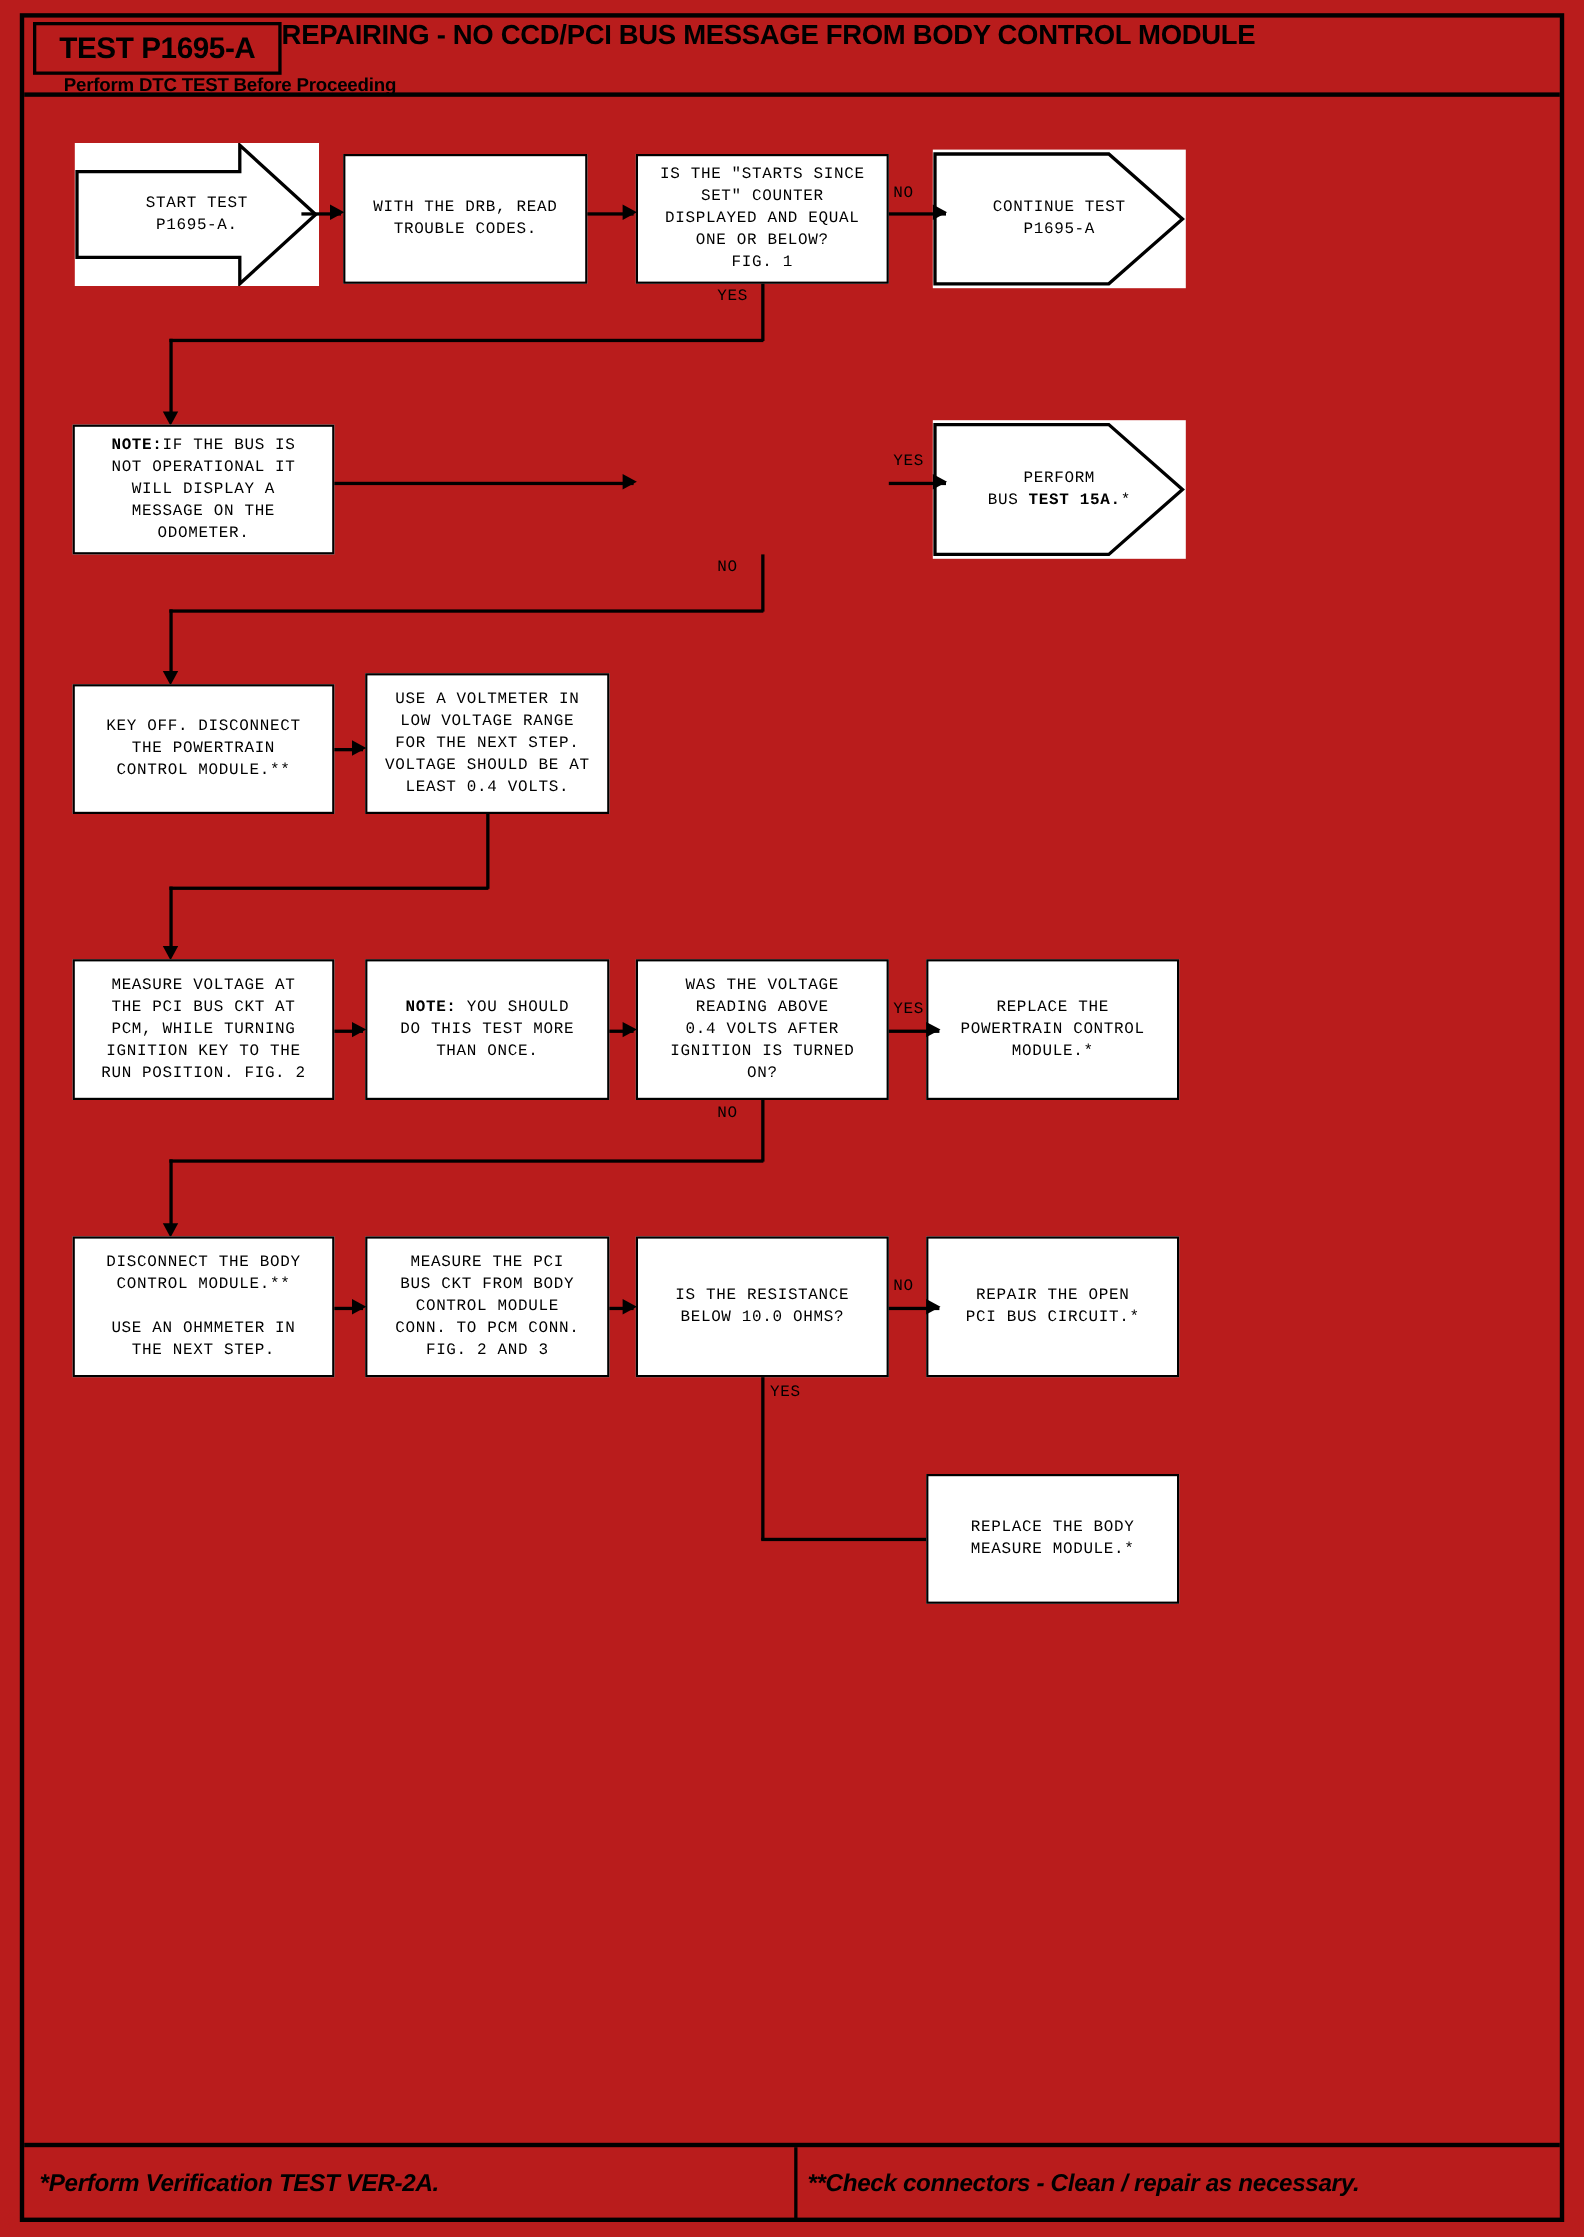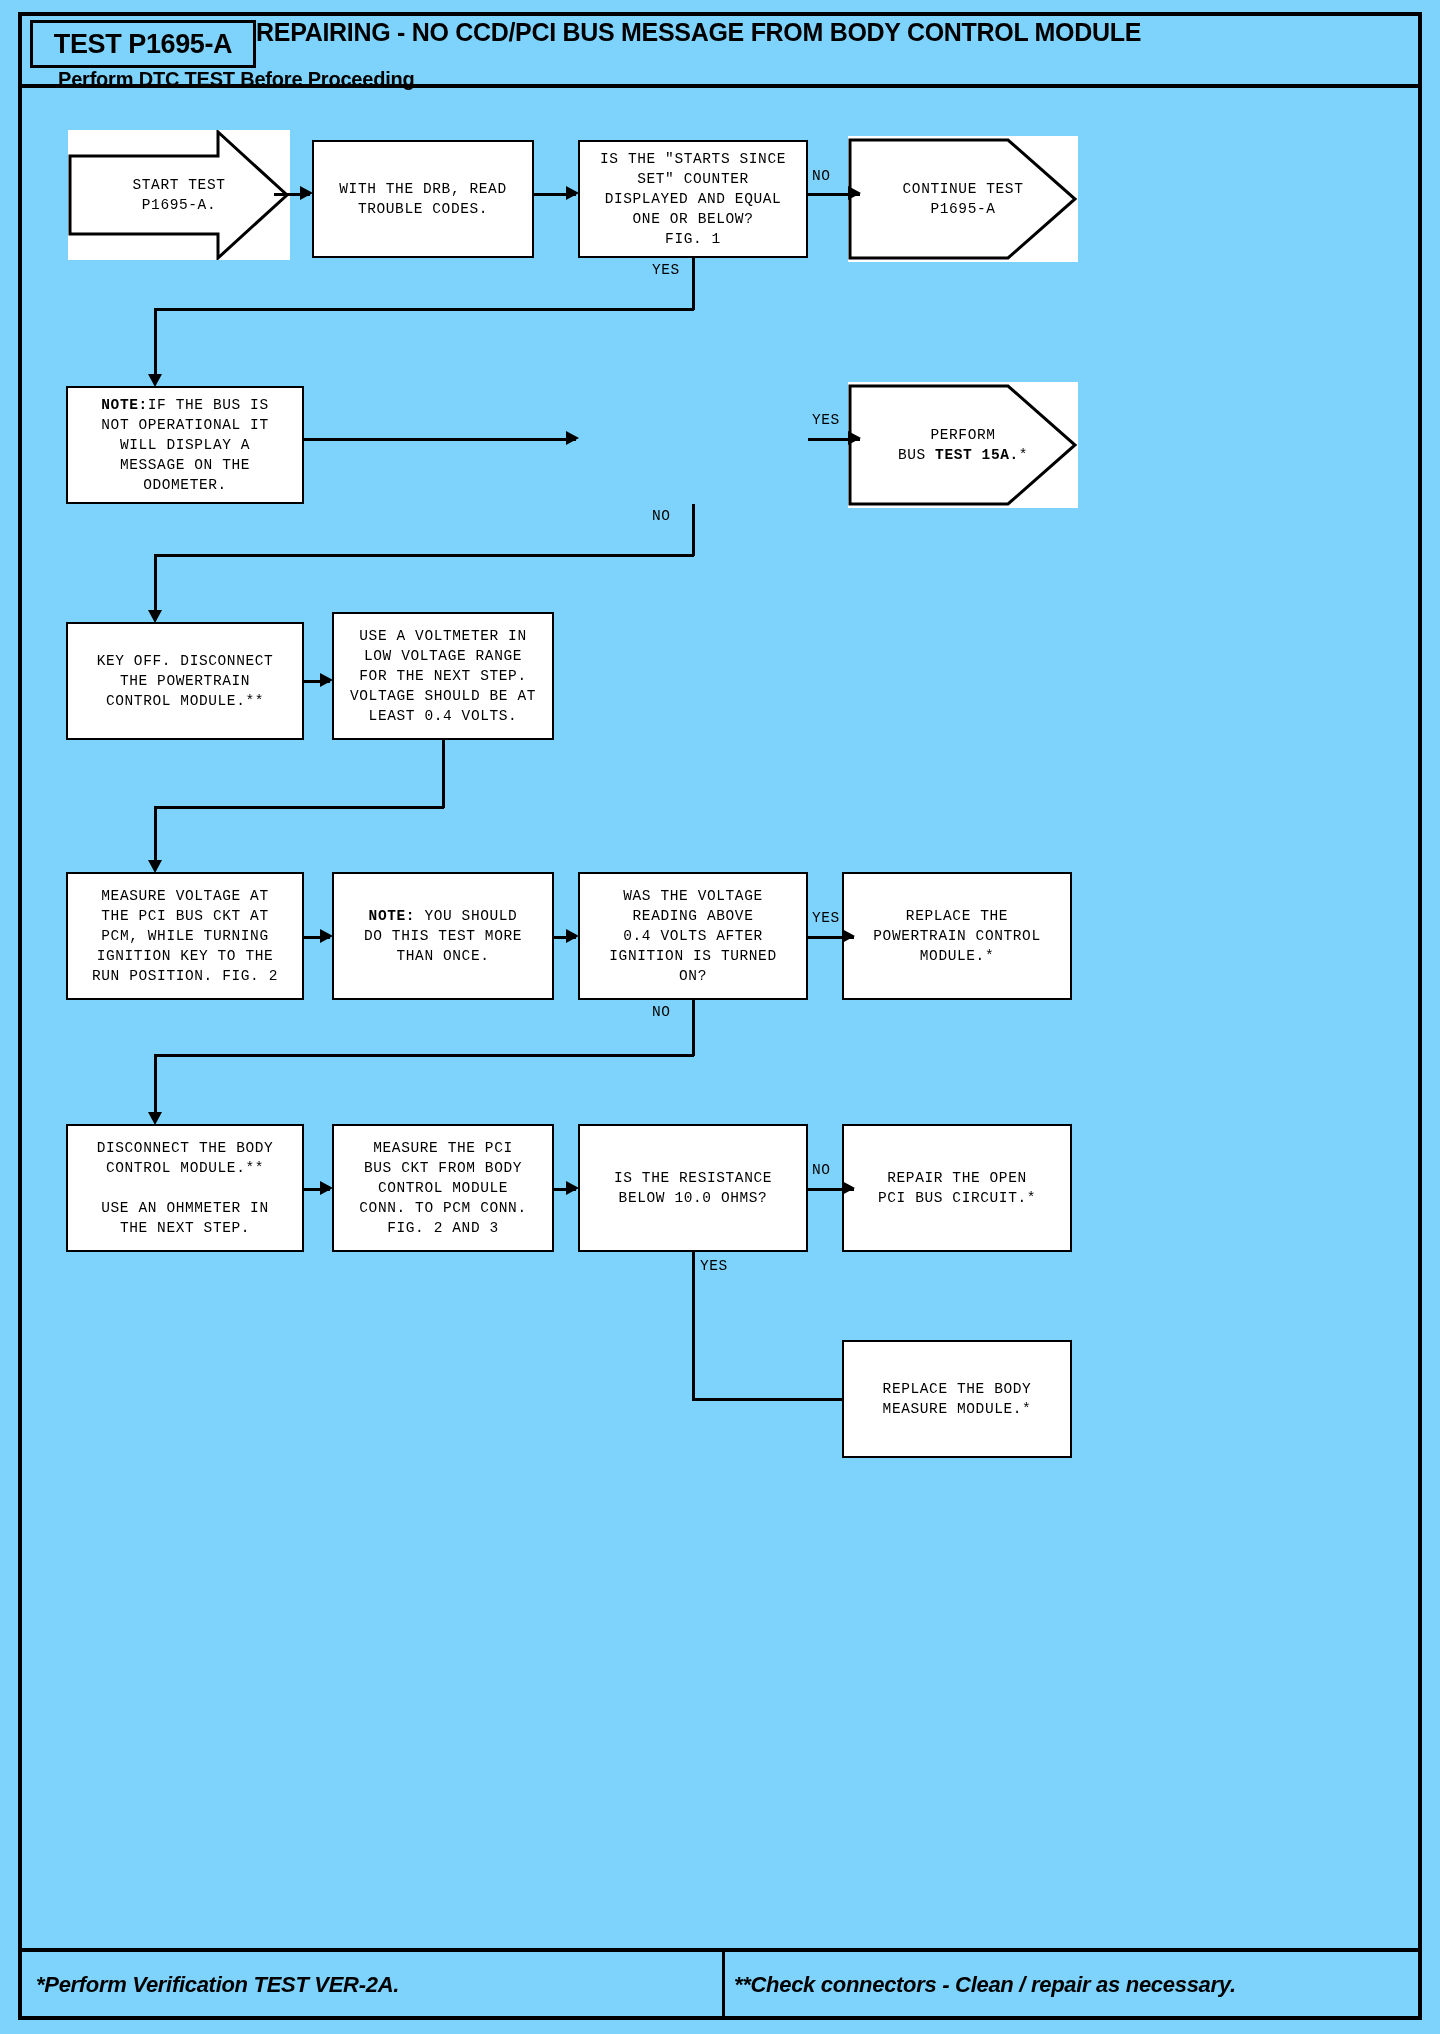--- a/index.html
+++ b/index.html
@@ -7,21 +7,21 @@
     padding: 0;
     background: #ffffff;
   }
   body {
     font-family: "Liberation Sans", sans-serif;
   }
   #page {
     position: relative;
     width: 1440px;
     height: 2034px;
-    background: #7dd3fc;
+    background: #b91c1c;
     overflow: hidden;
   }
 
   
   .outer-frame {
     position: absolute;
     left: 18px;
     top: 12px;
     width: 1404px;
     height: 2008px;
@@ -67,21 +67,21 @@
     font-size: 25px;
     font-weight: bold;
     line-height: 28px;
     letter-spacing: -0.3px;
     white-space: nowrap;
   }
   .header-sub {
     position: absolute;
     left: 36px;
     top: 52px;
-    font-size: 20px;
+    font-size: 17px;
     font-weight: bold;
     letter-spacing: -0.2px;
     white-space: nowrap;
     text-align: center;
   }
 
   
   .canvas {
     position: absolute;
     left: 22px;

